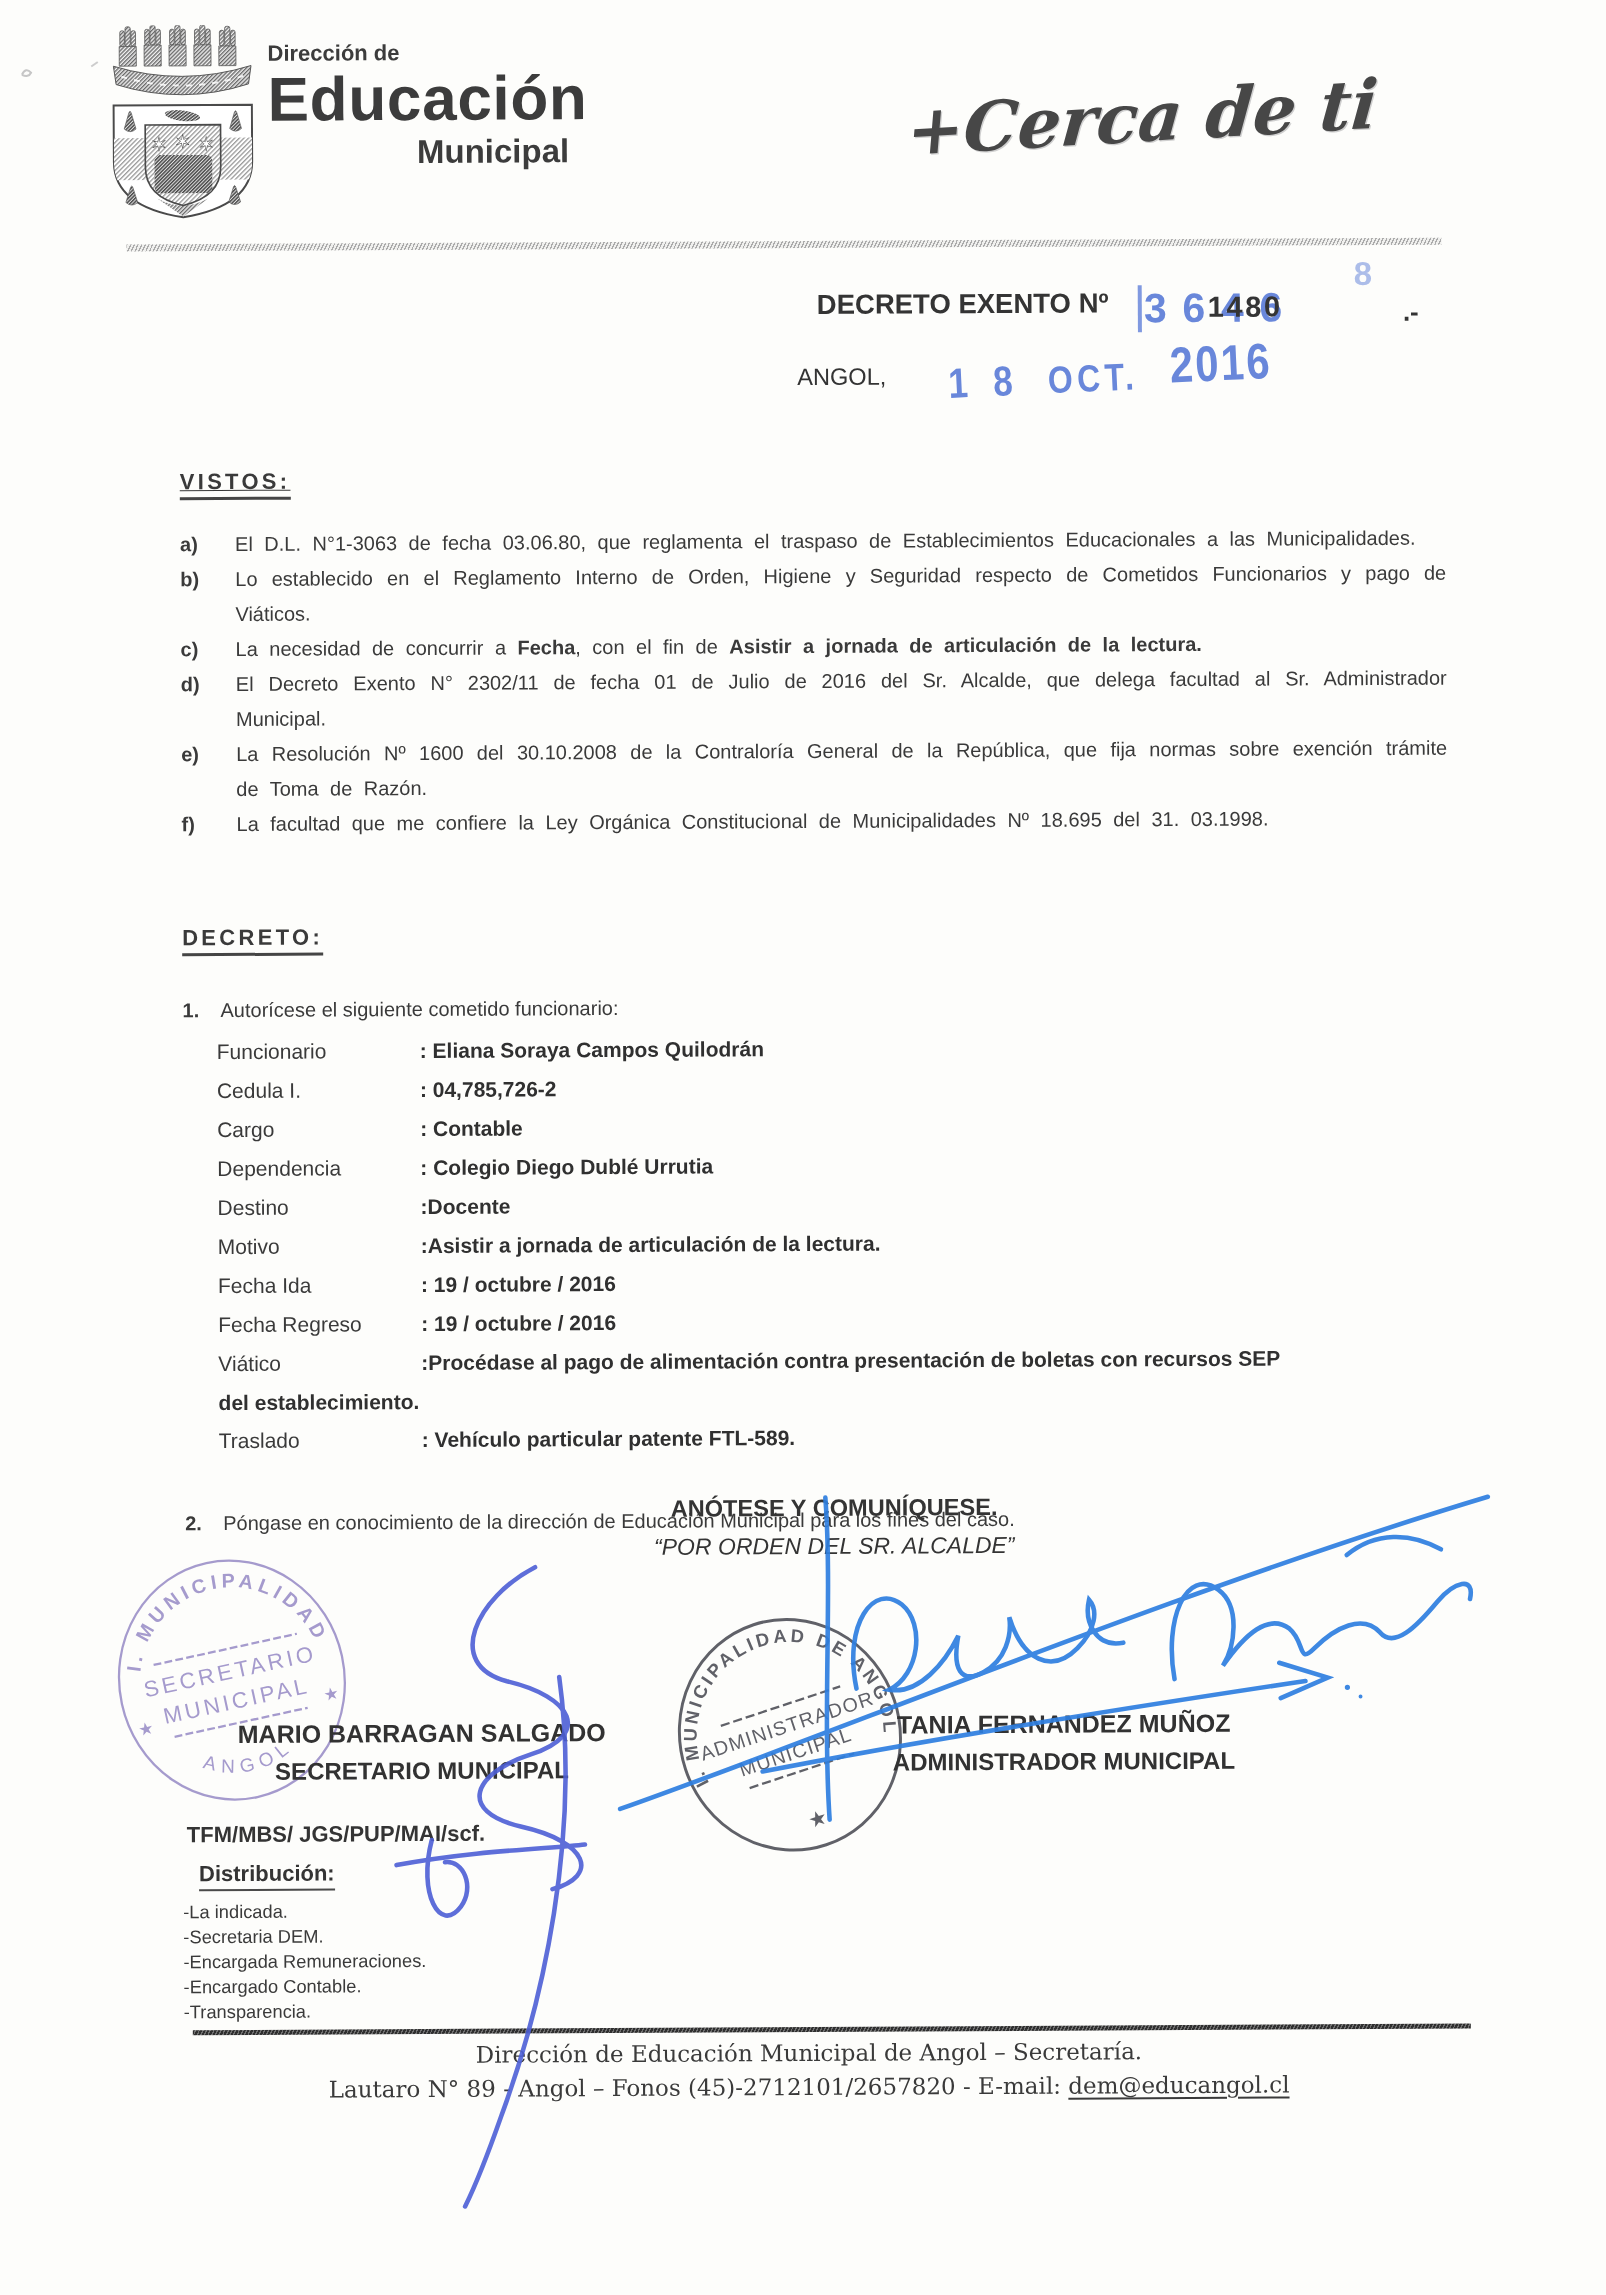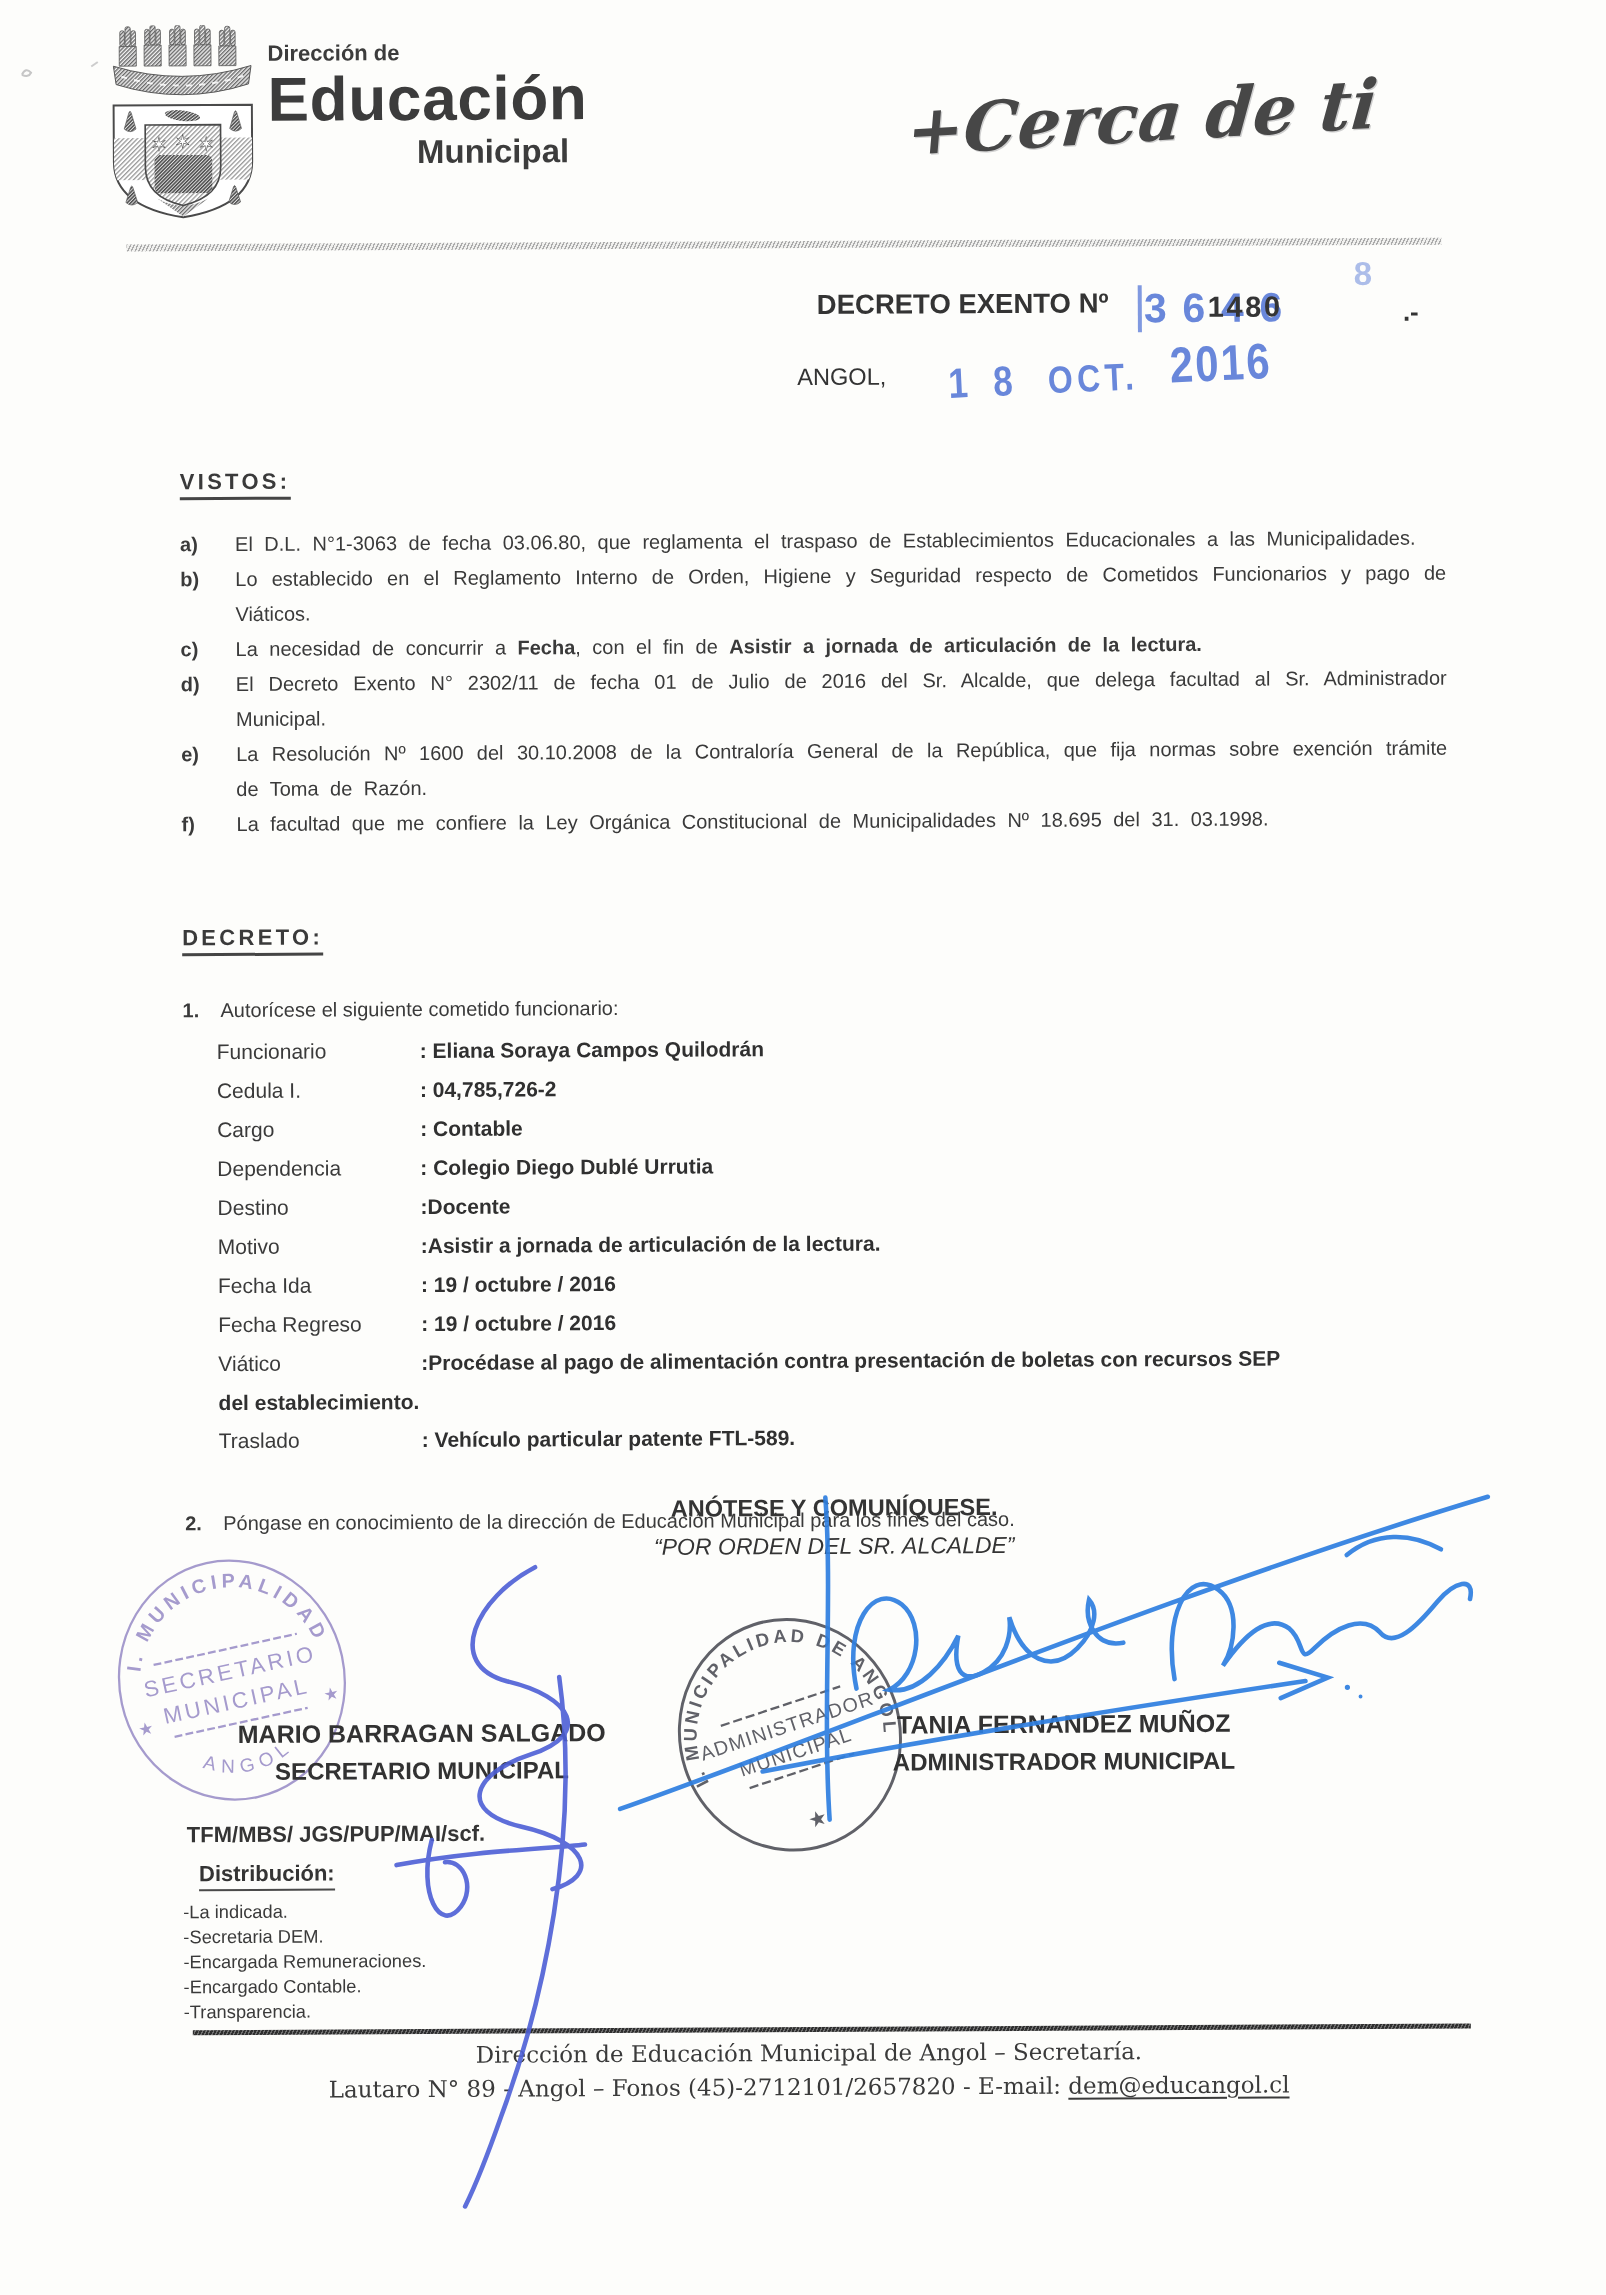--- a/index.html
+++ b/index.html
@@ -209,21 +209,21 @@
     <div class="abs typed-num">1480</div>
     <div class="abs suffix">.-</div>
 
     <div class="abs place">ANGOL,</div>
     <div class="abs datestamp">
       <span class="ds-day">1 8</span>
       <span class="ds-month">OCT.</span>
       <span class="ds-year">2016</span>
     </div>
 
-    <div class="abs" style="left:182px;top:466px;">
+    <div class="abs" style="left:182px;top:466px;text-decoration:underline;">
       <span class="sechead">VISTOS:</span>
     </div>
 
     <div class="abs vlist">
       <div class="vitem">
         <span class="vlabel">a)</span>
         <span>El D.L. N°1-3063 de fecha 03.06.80, que reglamenta el traspaso de Establecimientos Educacionales a las Municipalidades.</span>
       </div>
       <div class="vitem">
         <span class="vlabel">b)</span>

